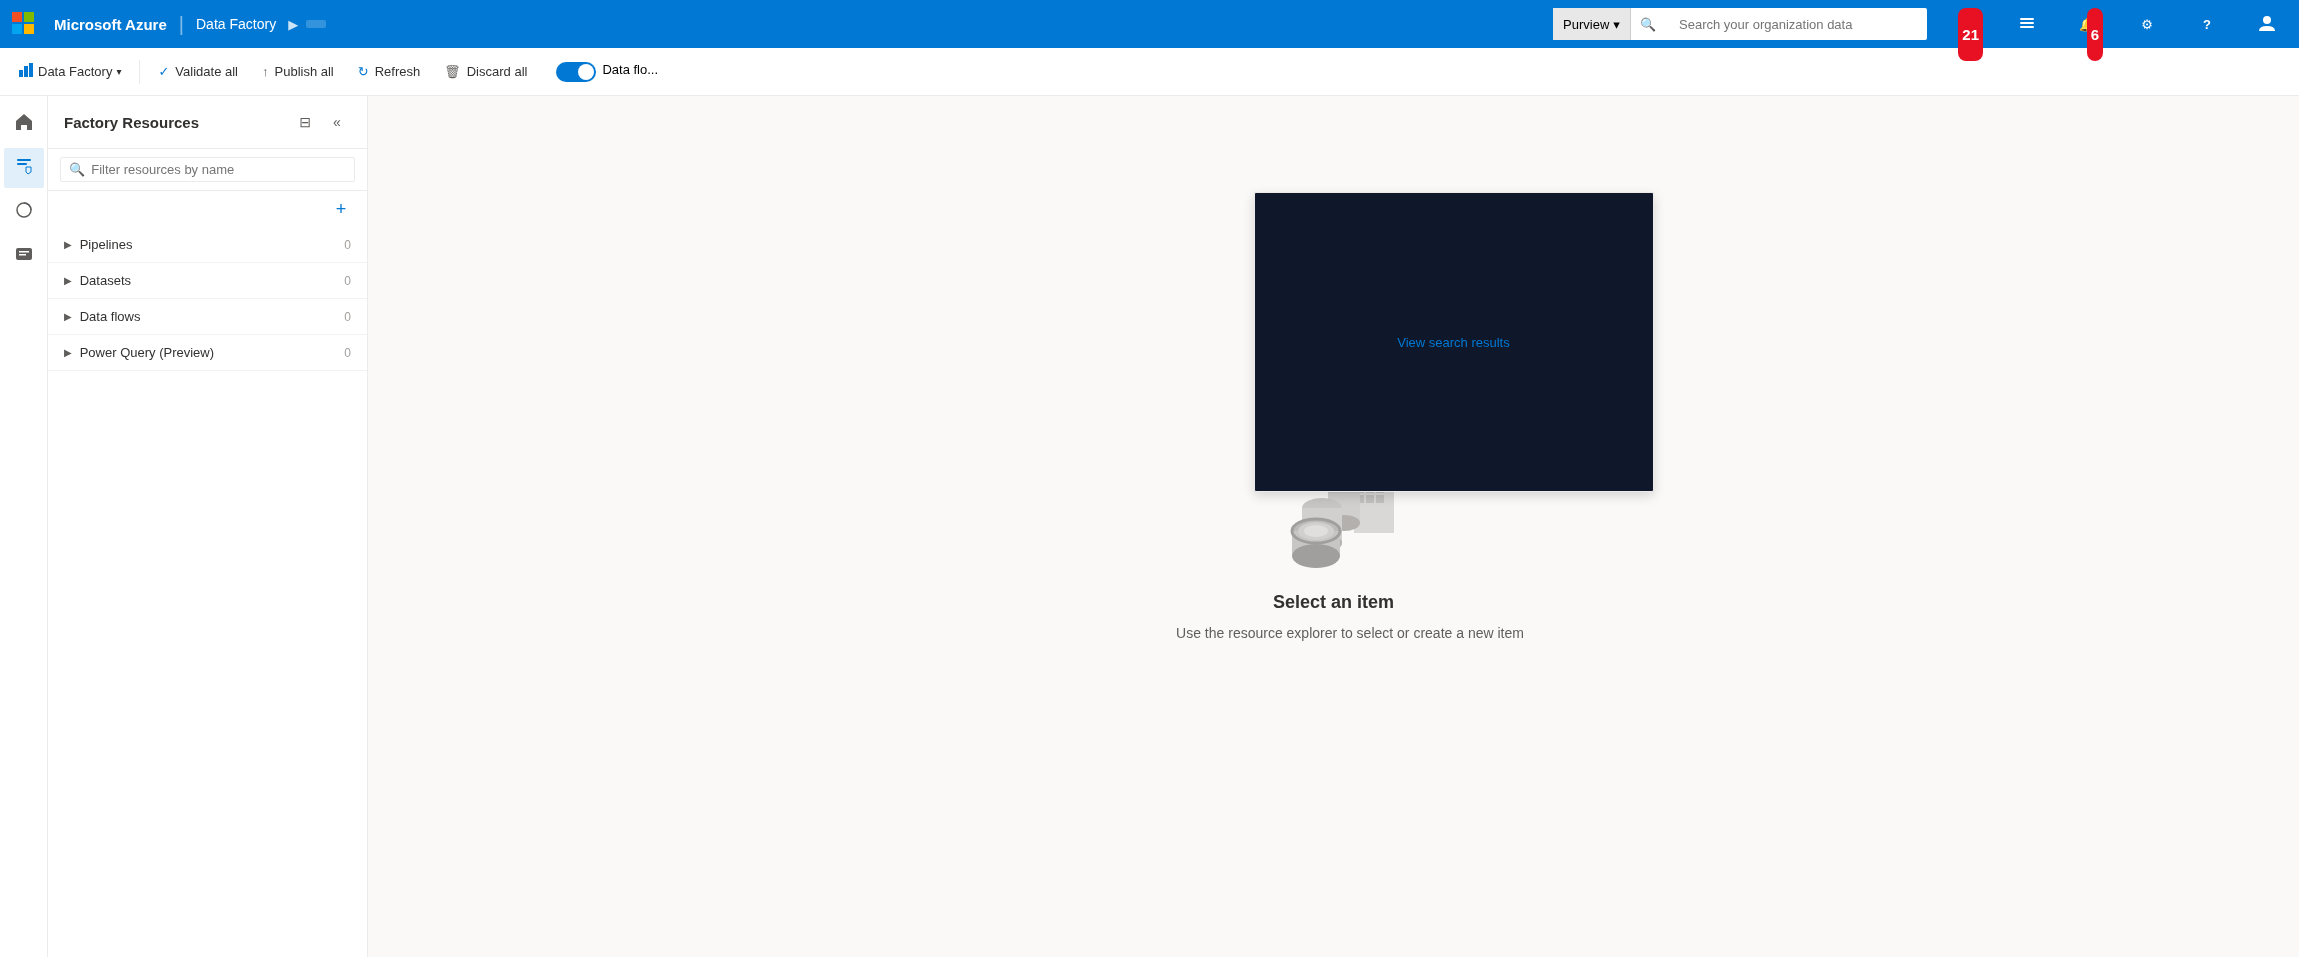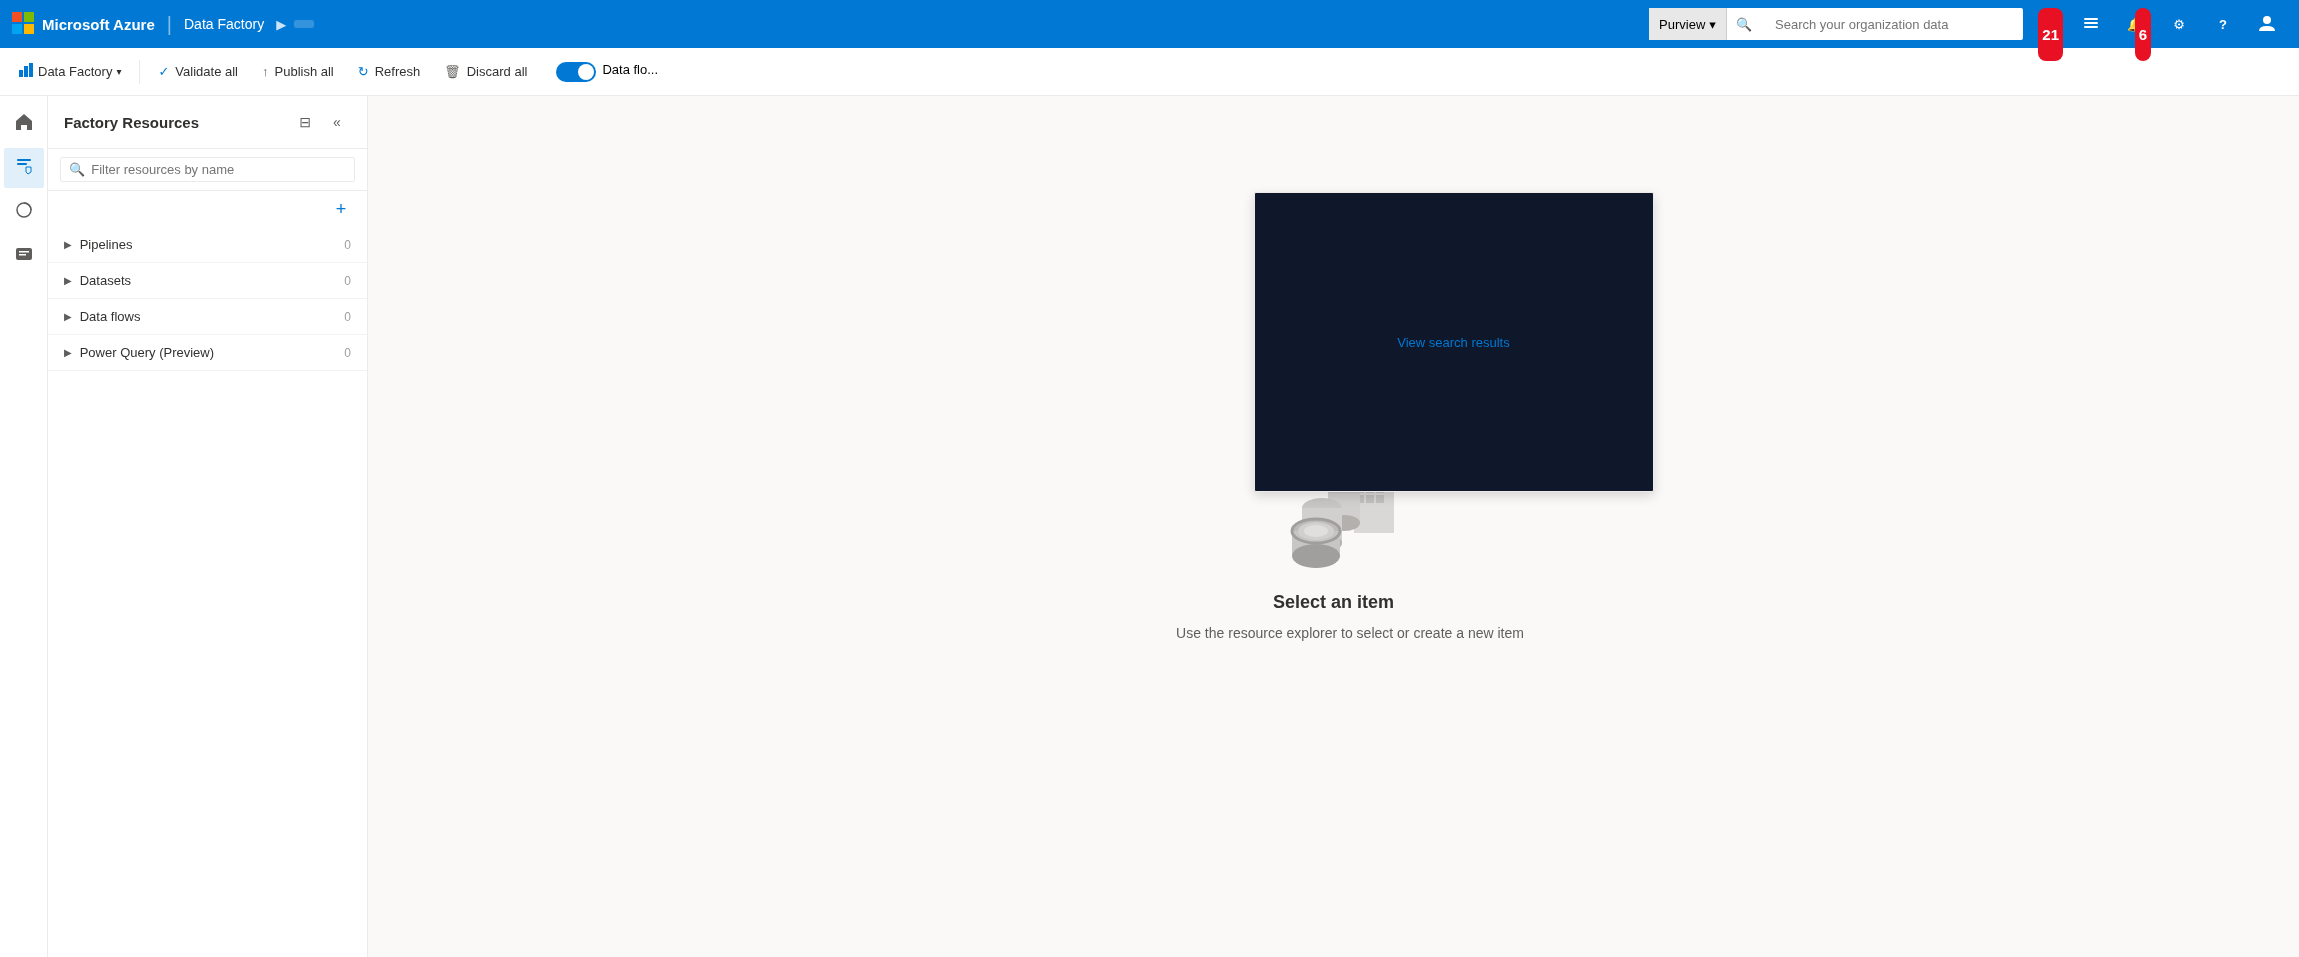--- a/index.html
+++ b/index.html
@@ -10,42 +10,42 @@
       display: flex;
       align-items: center;
       background: #0078d4;
       height: 48px;
       padding: 0 12px;
       gap: 8px;
     }
     .top-nav .brand {
       display: flex;
       align-items: center;
-      gap: 8px;
+      gap: 20px;
       color: white;
       font-size: 15px;
       font-weight: 600;
     }
     .top-nav .separator {
       color: rgba(255,255,255,0.5);
       font-size: 20px;
       margin: 0 4px;
     }
     .top-nav .factory-name {
       color: white;
       font-size: 14px;
       background: rgba(255,255,255,0.2);
       padding: 4px 10px;
       border-radius: 2px;
     }
     .top-nav-right {
       margin-left: auto;
       display: flex;
       align-items: center;
-      gap: 4px;
+      gap: 20px;
     }
     .search-container {
       display: flex;
       align-items: center;
       background: white;
       border-radius: 2px;
       overflow: visible;
       position: relative;
     }
     .search-dropdown {

